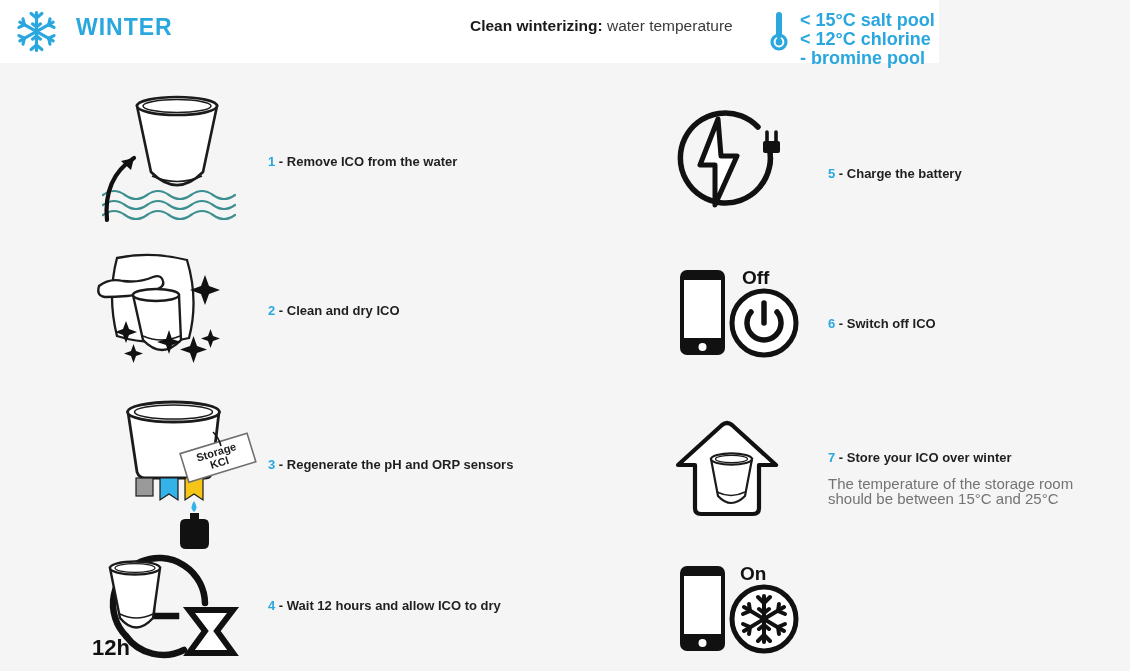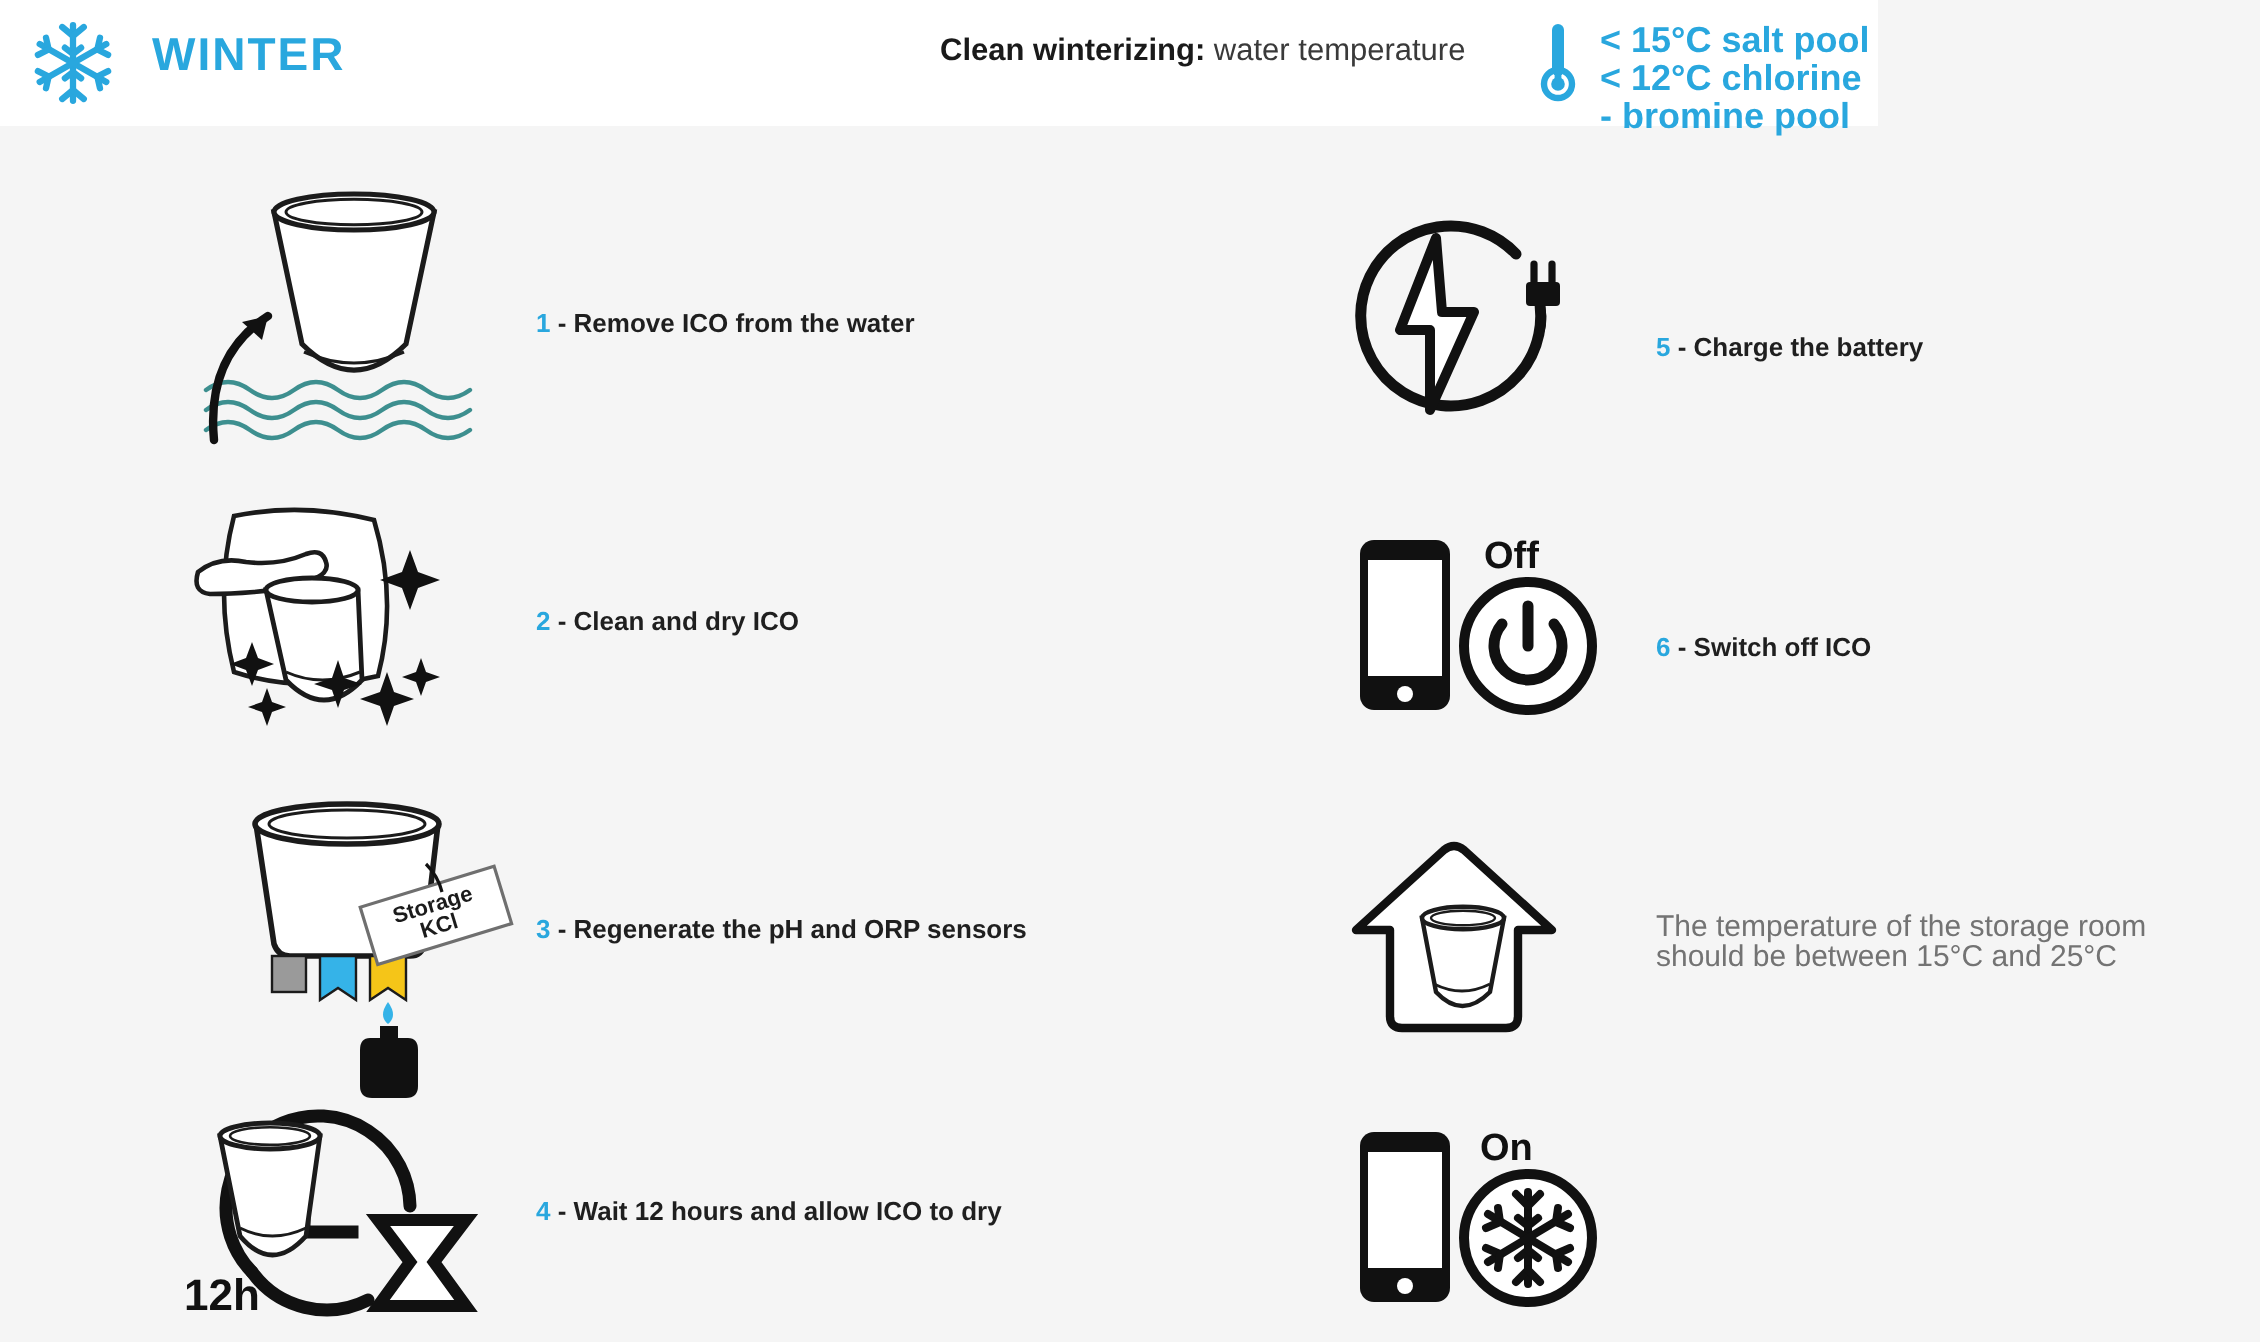--- a/index.html
+++ b/index.html
@@ -289,20 +289,23 @@
         <g fill="#ffffff" stroke="#1b1b1b" stroke-width="2.2">
           <path d="M41 41 L48 78 q13 14 27 0 L82 41 Z"></path>
           <ellipse cx="61.5" cy="41" rx="20.5" ry="5.6"></ellipse>
         </g>
         <ellipse cx="61.5" cy="41" rx="16" ry="3.6" fill="none" stroke="#1b1b1b" stroke-width="1.2"></ellipse>
         <path d="M47 74 q14 7 28 0" fill="none" stroke="#1b1b1b" stroke-width="1.4"></path>
       </svg>
     </span>
   </div>
   <div class="step-text txt-r" style="top:436px; width:250px;">
+    <div class="step-title">
+      <span class="num">7</span><span> - </span><span>Store your ICO over winter</span>
+    </div>
     <div class="step-sub">The temperature of the storage room should be between 15°C and 25°C</div>
   </div>
 
   <div class="step col-r" style="top:558px; width:140px; height:100px;">
     <span class="step-art">
       <svg width="135" height="100" viewBox="0 0 135 100">
 
         <rect x="10" y="8" width="45" height="85" rx="7" fill="#111"></rect>
         <rect x="14" y="18" width="37" height="58" fill="#ffffff"></rect>
         <circle cx="32.5" cy="85" r="4" fill="#ffffff"></circle>

